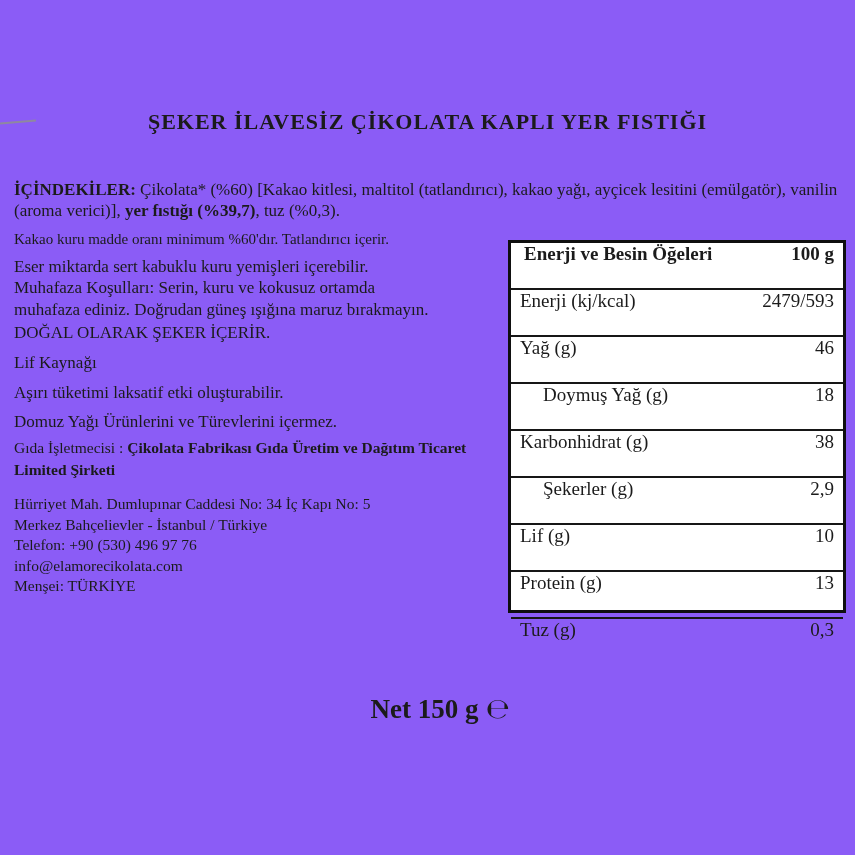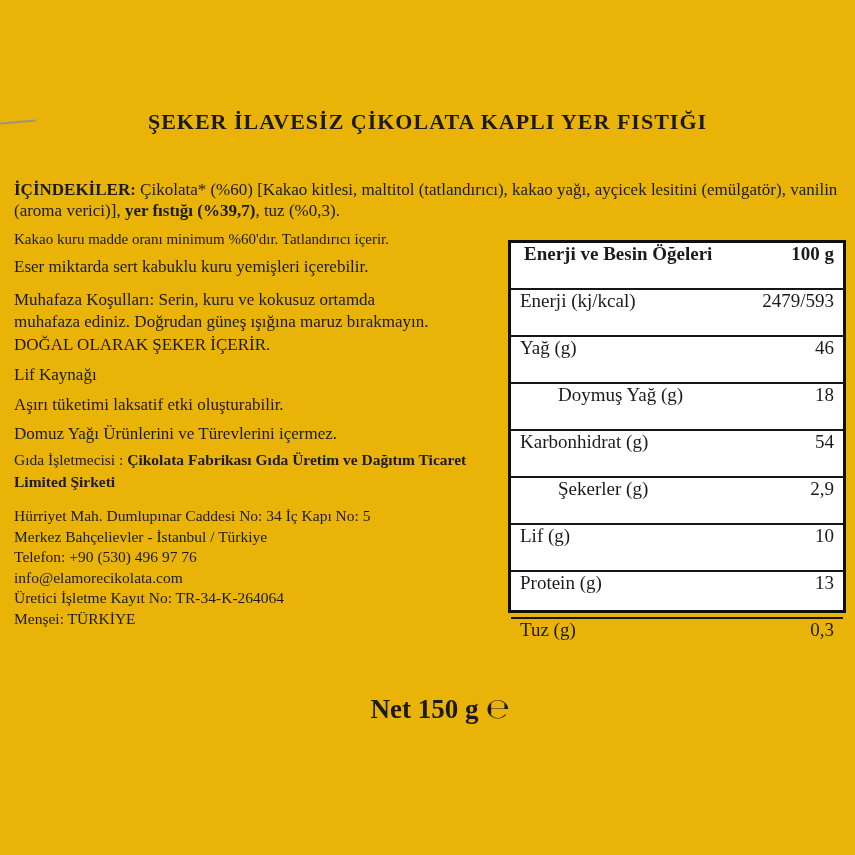--- a/index.html
+++ b/index.html
@@ -1,21 +1,21 @@
 <!DOCTYPE html>
 <html><head>
 <meta charset="utf-8">
 <style>
   * { margin: 0; padding: 0; box-sizing: border-box; }
   html, body { background: #ffffff; }
   .page {
     position: relative;
     width: 855px;
     height: 855px;
-    background: #eab308;
+    background: #8b5cf6;
     color: #1b1b1b;
     font-family: "Liberation Serif", "DejaVu Serif", serif;
     overflow: hidden;
     margin: 0 auto;
   }
   .scan-artifact {
     position: absolute;
     left: 0; top: 121px;
     width: 36px; height: 2px;
     background: #8f8f8f;
@@ -38,21 +38,21 @@
     font-size: 17px;
     line-height: 21px;
     font-family: Liberation Serif, serif;
   }
   .left-col {
     position: absolute;
     left: 14px; top: 231px;
     width: 497px;
   }
   .p-small   { font-size: 15px;   margin-bottom: 9px; }
-  .p-normal  { font-size: 17px;   margin-bottom: 12px; }
+  .p-normal  { font-size: 17px;   }
   .p-storage { font-size: 17px;   line-height: 22px; margin-bottom: 2px; }
   .p-caps    { font-size: 17px;   margin-bottom: 10px; }
   .p-fiber   { font-size: 17px;   margin-bottom: 10px; }
   .p-lax     { font-size: 17px;   margin-bottom: 9px; }
   .p-pork    { font-size: 17px;   margin-bottom: 5px; }
   .p-operator{ font-size: 15.5px; line-height: 22px; width: 470px; margin-bottom: 13px; }
   .p-addr    { font-size: 15.5px; line-height: 20.5px; }
   .bold { font-weight: bold; }
   .nutrition-table {
     position: absolute;
@@ -67,21 +67,21 @@
   .nt-row {
     flex: 1;
     display: flex;
     justify-content: space-between;
     align-items: center;
     padding: 0 9px;
     font-size: 19px;
     border-top: 2px solid #161616;
   }
   .nt-row.nt-header { border-top: none; font-weight: bold; padding-left: 13px; }
-  .nt-row.indent { padding-left: 47px; justify-content: space-between; }
+  .nt-row.indent { padding-left: 32px; justify-content: space-between; }
   .nt-value { text-align: right; }
   .net-weight {
     position: absolute;
     top: 692px; left: 0;
     width: 836px;
     text-align: center;
     font-size: 27px;
     font-weight: bold;
     padding-left: 44px;
   }
@@ -112,21 +112,20 @@
     </div>
     <div class="p-caps">DOĞAL OLARAK ŞEKER İÇERİR.</div>
     <div class="p-fiber">Lif Kaynağı</div>
     <div class="p-lax">Aşırı tüketimi laksatif etki oluşturabilir.</div>
     <div class="p-pork">Domuz Yağı Ürünlerini ve Türevlerini içermez.</div>
     <div class="p-operator"><span>Gıda İşletmecisi : </span><span class="bold">Çikolata Fabrikası Gıda Üretim ve Dağıtım Ticaret Limited Şirketi</span></div>
     <div class="p-addr">Hürriyet Mah. Dumlupınar Caddesi No: 34 İç Kapı No: 5</div>
     <div class="p-addr">Merkez Bahçelievler - İstanbul / Türkiye</div>
     <div class="p-addr">Telefon: +90 (530) 496 97 76</div>
     <div class="p-addr">info@elamorecikolata.com</div>
-    <div class="p-addr">Üretici İşletme Kayıt No: TR-34-K-264064</div>
     <div class="p-addr">Menşei: TÜRKİYE</div>
   </div>
 
   <div class="nutrition-table">
     <div class="nt-row nt-header">
       <span>Enerji ve Besin Öğeleri</span>
       <span class="nt-value">100 g</span>
     </div>
     <div class="nt-row">
       <span>Enerji (kj/kcal)</span>
@@ -135,21 +134,21 @@
     <div class="nt-row">
       <span>Yağ (g)</span>
       <span class="nt-value">46</span>
     </div>
     <div class="nt-row indent">
       <span>Doymuş Yağ (g)</span>
       <span class="nt-value">18</span>
     </div>
     <div class="nt-row">
       <span>Karbonhidrat (g)</span>
-      <span class="nt-value">54</span>
+      <span class="nt-value">38</span>
     </div>
     <div class="nt-row indent">
       <span>Şekerler (g)</span>
       <span class="nt-value">2,9</span>
     </div>
     <div class="nt-row">
       <span>Lif (g)</span>
       <span class="nt-value">10</span>
     </div>
     <div class="nt-row">

